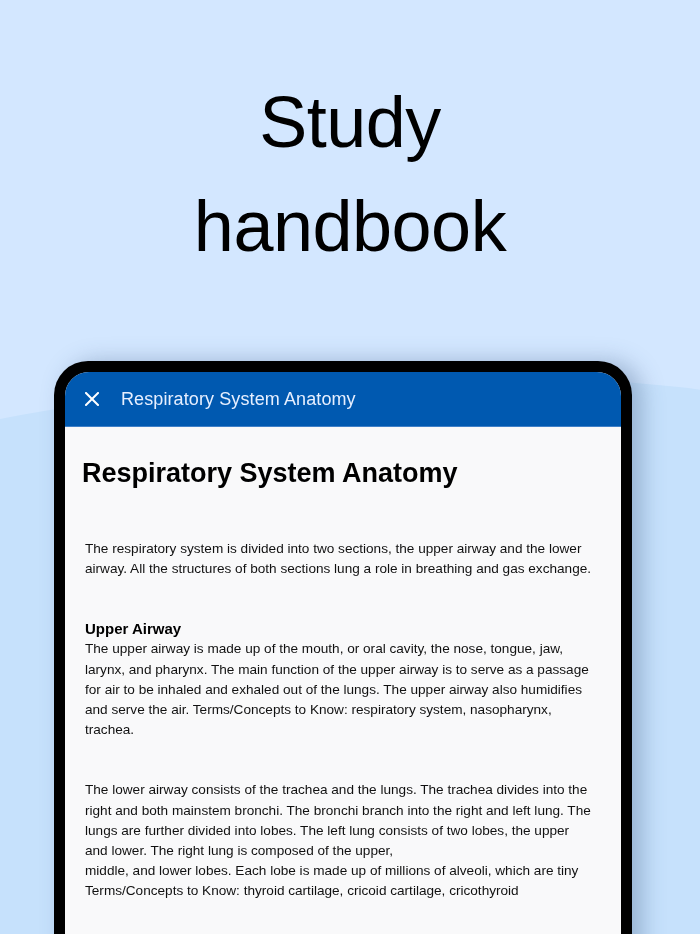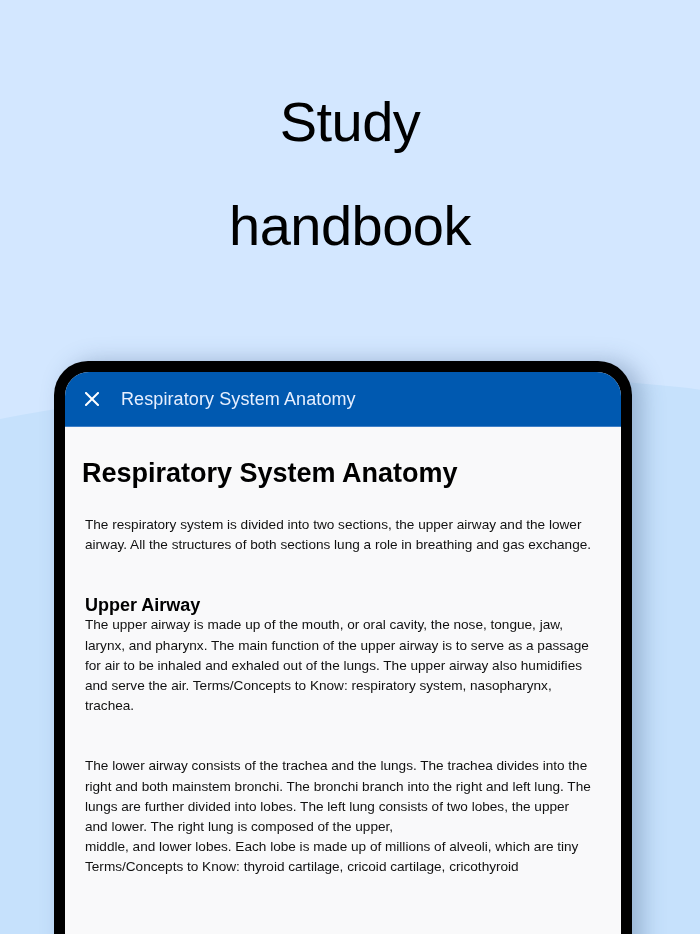--- a/index.html
+++ b/index.html
@@ -9,21 +9,21 @@
     font-family:"Liberation Sans", sans-serif;
   }
   .bg-curve {
     position:absolute; left:-200px; top:380px; width:1100px; height:900px;
     background:#c6e1fc;
     border-radius:50% 50% 0 0 / 12% 12% 0 0;
     transform:rotate(-3deg);
   }
   .headline {
     position:absolute; left:0; top:70px; width:700px; text-align:center;
-    font-size:56px; line-height:104px; color:#000; font-weight:400;
+    font-size:72px; line-height:104px; color:#000; font-weight:400;
     letter-spacing:-0.5px;
   }
   .device {
     position:absolute; left:54px; top:361px; width:578px; height:640px;
     background:#000; border-radius:34px;
     box-shadow: 10px 0 22px rgba(60,90,130,0.35);
   }
   .screen {
     position:absolute; left:11px; top:11px; width:556px; height:640px;
     background:#f9f9fa; border-radius:24px 24px 0 0; overflow:hidden;
@@ -39,23 +39,23 @@
   .appbar-title {
     color:#e6efff; font-size:18px; font-weight:300; margin-left:2px; letter-spacing:0.1px;
   }
   .content { padding:0 20px 0 17px; }
   .page-title {
     margin:30px 0 0 0; font-size:27px; font-weight:700; color:#000; line-height:32px;
   }
   .para {
     font-size:13.6px; line-height:20.2px; color:#111; margin:0 0 0 3px;
   }
-  .intro { margin-top:26px; }
+  .intro { margin-top:50px; }
   .section { margin-top:40px; }
-  .section-title { font-weight:700; font-size:18px; line-height:20px; color:#000; margin-left:3px; }
+  .section-title { font-weight:700; font-size:15px; line-height:20px; color:#000; margin-left:3px; }
   .line { display:block; white-space:nowrap; }
 </style>
 </head>
 <body>
 
 <div class="bg-curve"></div>
 
 <div class="headline">
   <div>Study</div>
   <div>handbook</div>

